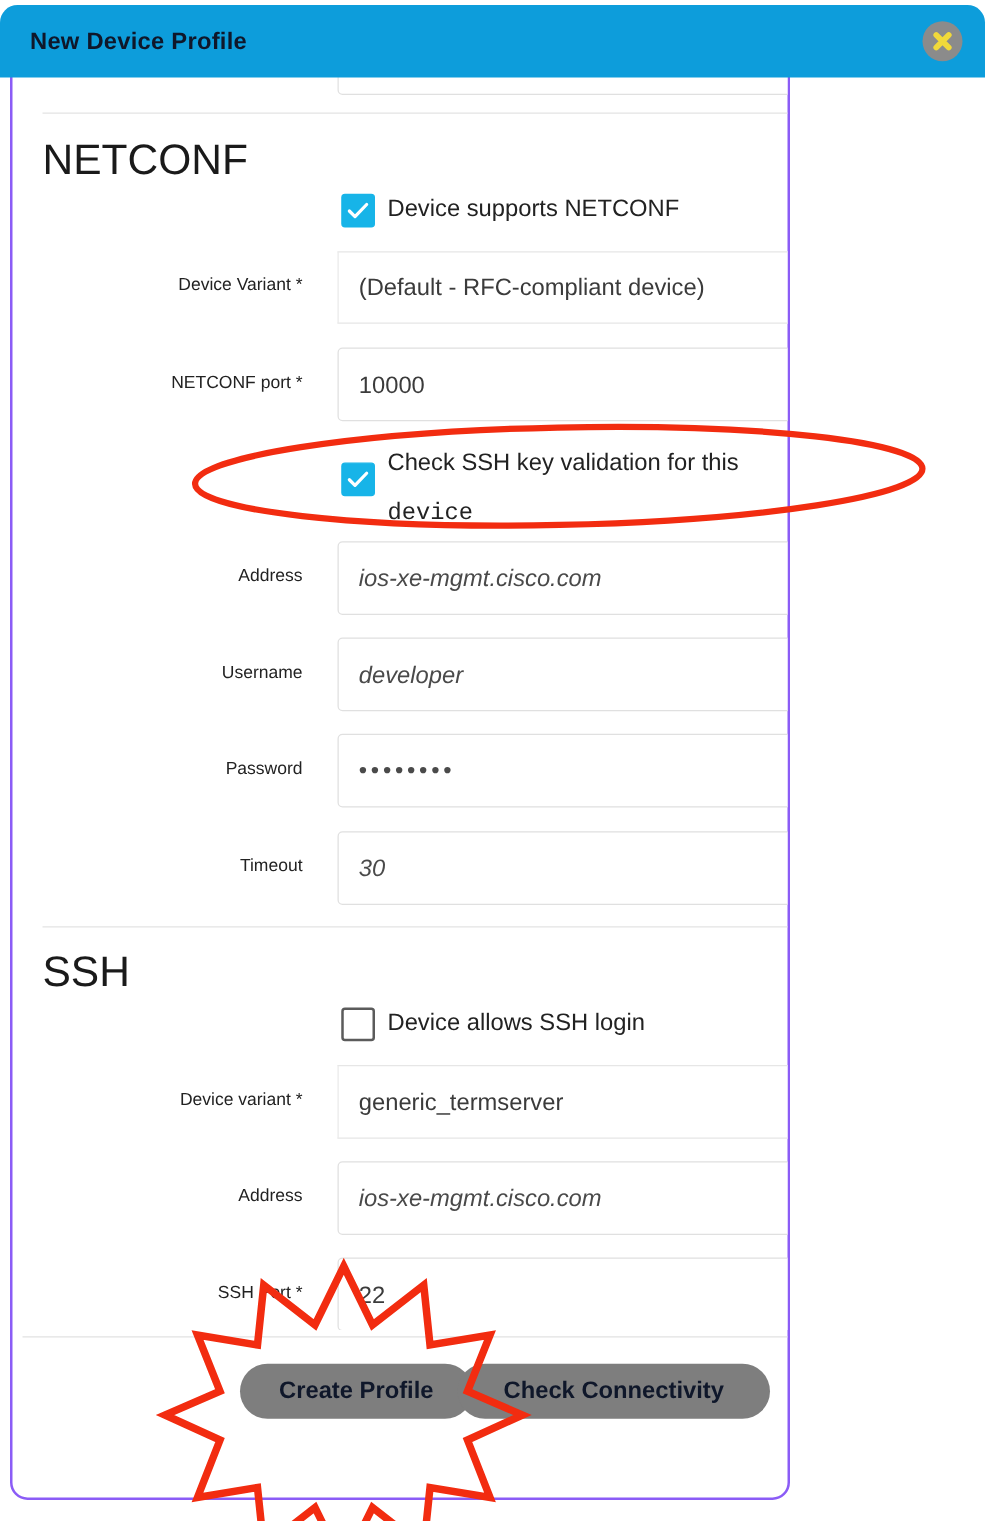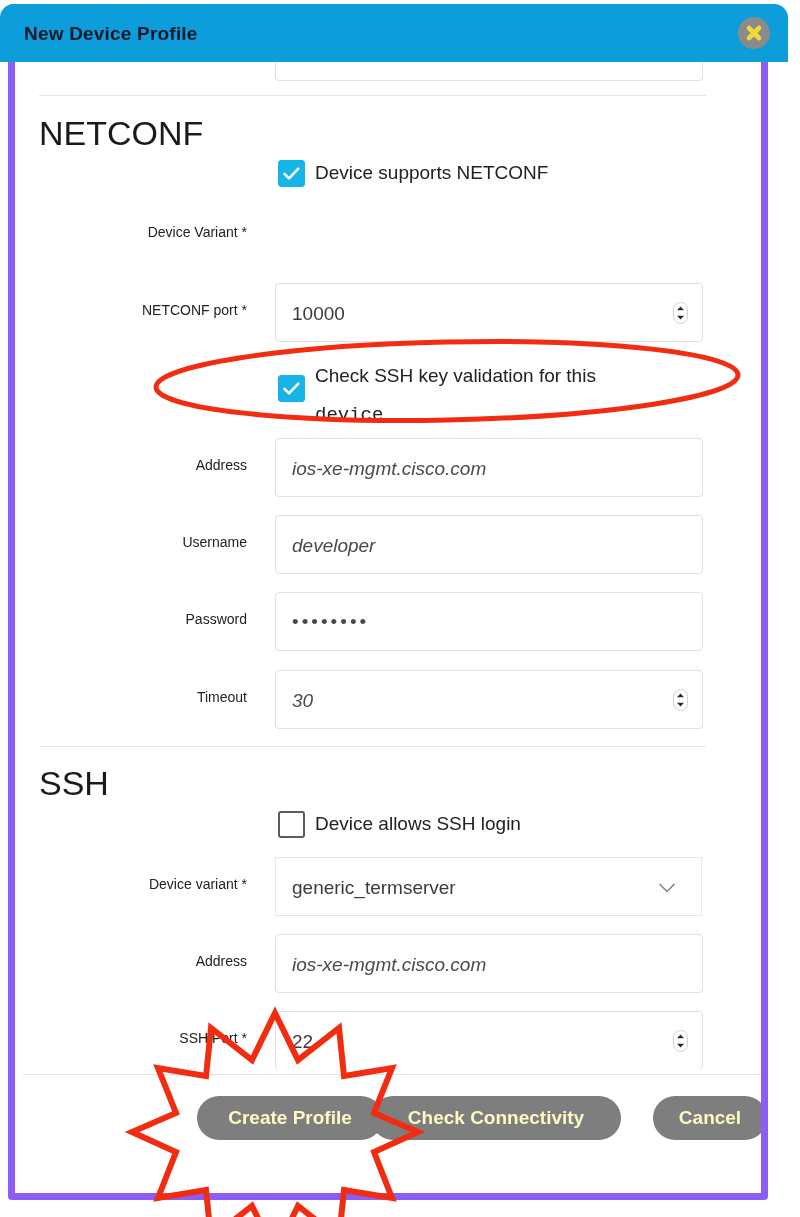--- a/index.html
+++ b/index.html
@@ -13,25 +13,25 @@
     font-family: "Liberation Sans", sans-serif;
     position: relative;
     overflow: hidden;
   }
 
   
   #modal-frame {
     position: absolute;
     left: 8px;
     top: 4px;
-    width: 760px;
+    width: 624px;
     height: 1196px;
     box-sizing: border-box;
-    border: 7px solid #8b5cf6;
-    border-radius: 4px;
+    border: 2px solid #8b5cf6;
+    border-radius: 14px;
     background: #ffffff;
     overflow: hidden;
   }
 
   
   #title-bar {
     position: absolute;
     left: 0px;
     top: 4px;
     width: 788px;
@@ -169,21 +169,21 @@
     width: 766px;
     height: 1px;
     background: #e2e2e2;
   }
   .btn {
     position: absolute;
     box-sizing: border-box;
     height: 44px;
     border-radius: 22px;
     background: #7e7e7e;
-    color: #fef9c3;
+    color: #0f172a;
     font-size: 19px;
     font-weight: bold;
     display: flex;
     align-items: center;
     justify-content: center;
     cursor: pointer;
     white-space: nowrap;
   }
 
   
@@ -209,20 +209,26 @@
     <div class="section-title" style="left:24px; top:105px;">NETCONF</div>
 
     <div class="cbx on" style="left:263px; top:149px;">
       <svg width="25" height="25" viewBox="0 0 25 25">
         <path d="M5.5 12.8 L10 17.3 L19.3 7.6" fill="none" stroke="#ffffff" stroke-width="2.6" stroke-linecap="round" stroke-linejoin="round"></path>
       </svg>
     </div>
     <div class="cbx-label" style="left:300px; top:149px;">Device supports NETCONF</div>
 
     <div class="field-label" style="left:12px; top:213px;">Device Variant *</div>
+    <div class="select-box" style="left:260px; top:195px; width:452px; height:58px;">
+      <div class="select-val" style="top:18px;">(Default - RFC-compliant device)</div>
+      <svg class="chev" width="24" height="24" viewBox="0 0 24 24" style="right:28px; top:18px;">
+        <path d="M5 8.5 L12 15.5 L19 8.5" fill="none" stroke="#8a8a8a" stroke-width="1.7" stroke-linecap="round" stroke-linejoin="round"></path>
+      </svg>
+    </div>
 
     <div class="field-label" style="left:12px; top:291px;">NETCONF port *</div>
     <div class="input-box" style="left:260px; top:272px; width:428px; height:59px;">
       <div class="input-val" style="top:19px;">10000</div>
       <svg class="spinner" viewBox="0 0 15 22" style="right:14px; top:18px;">
         <rect x="0.5" y="0.5" width="14" height="21" rx="7" fill="#fff" stroke="#d0d0d0"></rect>
         <path d="M4 8.2 L7.5 4.6 L11 8.2 Z" fill="#2b2b2b"></path>
         <path d="M4 13.8 L7.5 17.4 L11 13.8 Z" fill="#2b2b2b"></path>
       </svg>
     </div>

